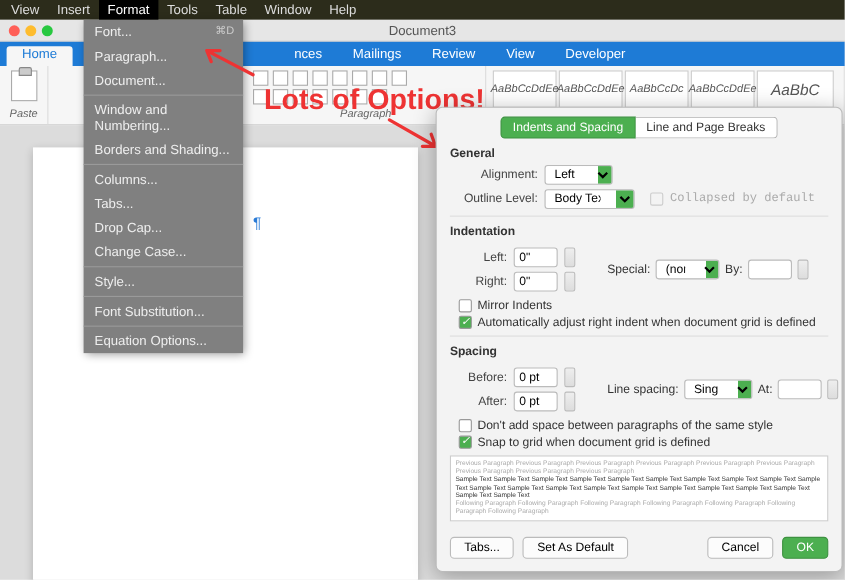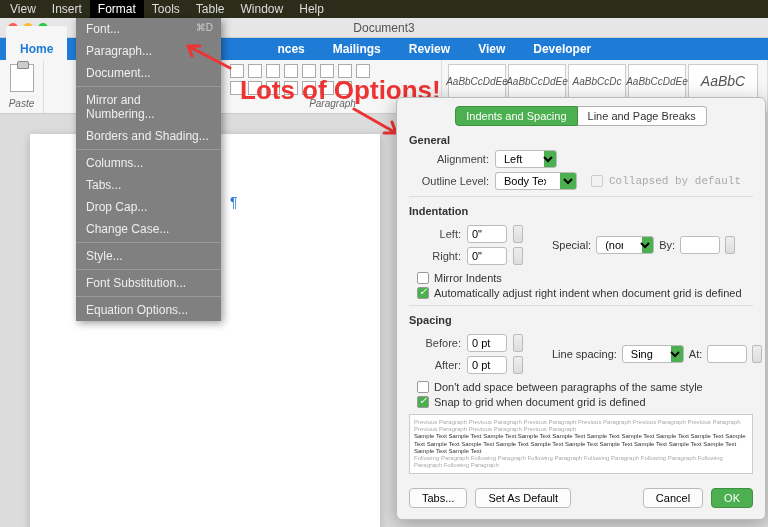--- a/index.html
+++ b/index.html
@@ -9,21 +9,21 @@
   .menubar span { padding: 2px 8px; }
   .menubar .active { background: #000000; color: #fff; }
   
   .titlebar { background: #e6e6e6; height: 20px; display: flex; align-items: center; border-bottom: 1px solid #ccc; }
   .traffic { display: flex; gap: 5px; padding-left: 8px; }
   .traffic i { width: 10px; height: 10px; border-radius: 50%; display: block; }
   .red { background: #ff5f57; } .yel { background: #febc2e; } .grn { background: #28c840; }
   .titlebar .title { position: absolute; left: 50%; transform: translateX(-50%); color: #555; font-size: 12px; }
   
   .ribbon-tabs { background: #1e7bd6; height: 22px; display: flex; align-items: flex-end; color: #fff; font-size: 12px; padding-left: 6px; }
-  .ribbon-tabs span { padding: 16px 14px 4px; font-weight: bold; }
+  .ribbon-tabs span { padding: 0 14px 4px; }
   .ribbon-tabs .activeTab { background: #f6f6f6; color: #1e7bd6; border-radius: 3px 3px 0 0; }
   .ribbon-tabs .hidden { visibility: hidden; }
   
   .toolbar { background: #f6f6f6; height: 54px; border-bottom: 1px solid #ccc; display: flex; align-items: stretch; }
   .toolgroup { border-right: 1px solid #ddd; padding: 4px 6px; display: flex; flex-direction: column; justify-content: space-between; font-style: italic; }
   .toolgroup .icons { display: flex; gap: 4px; }
   .toolgroup .icons i { width: 14px; height: 14px; border: 1px solid #aaa; background: #fff; display: block; }
   .toolgroup .label { text-align: center; font-size: 10px; color: #666; }
   .paste-icon { width: 24px; height: 28px; border: 1px solid #aaa; background: #fff; margin: 0 auto; position: relative; }
   .paste-icon::before { content: ""; position: absolute; top: -4px; left: 6px; width: 10px; height: 6px; background: #ccc; border: 1px solid #888; border-radius: 2px 2px 0 0;}
@@ -146,21 +146,21 @@
   <div class="page">
     <span class="cursor">¶</span>
   </div>
 </div>
 
 <div class="dropmenu">
   <div><span>Font...</span><span class="shortcut">⌘D</span></div>
   <div>Paragraph...</div>
   <div>Document...</div>
   <div class="sep"></div>
-  <div>Mirror and Numbering...</div>
+  <div>Window and Numbering...</div>
   <div>Borders and Shading...</div>
   <div class="sep"></div>
   <div>Columns...</div>
   <div>Tabs...</div>
   <div>Drop Cap...</div>
   <div>Change Case...</div>
   <div class="sep"></div>
   <div>Style...</div>
   <div class="sep"></div>
   <div>Font Substitution...</div>

